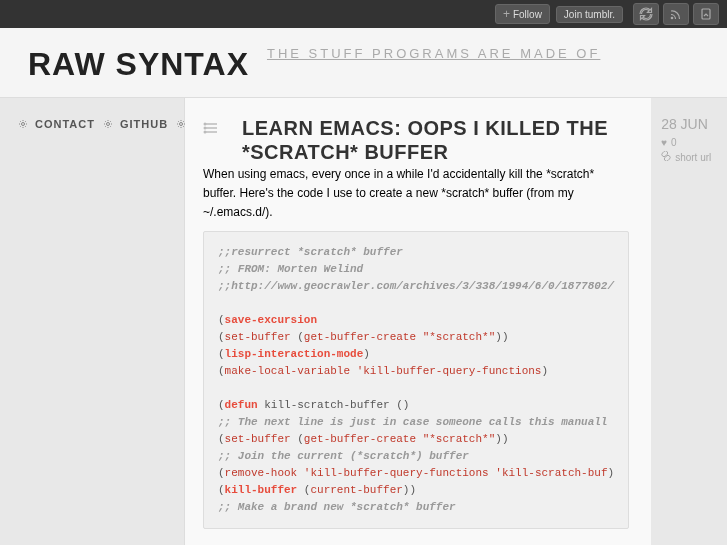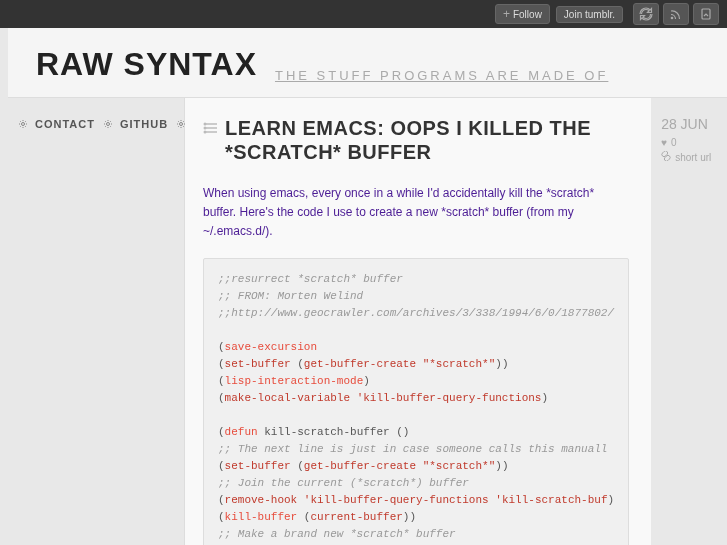--- a/index.html
+++ b/index.html
@@ -51,23 +51,22 @@
       justify-content: center;
       cursor: pointer;
     }
 
     
     .site-header {
       background: #f5f5f5;
       border-bottom: 1px solid #ddd;
       padding: 18px 28px 14px 28px;
       display: flex;
-      align-items: flex-end;
+      align-items: flex-start;
       gap: 18px;
-      margin-left: 8px;
     }
     .site-title {
       font-size: 32px;
       font-weight: bold;
       color: #222;
       letter-spacing: 1px;
       text-transform: uppercase;
     }
     .site-tagline {
       font-size: 13px;
@@ -119,22 +118,22 @@
       flex: 1;
       background: #f9f9f9;
       padding: 18px 22px 18px 18px;
       overflow: hidden;
     }
 
     
     .post-header {
       display: flex;
       align-items: flex-start;
-      gap: 6px;
-      margin-bottom: 20px;
+      gap: 23px;
+      margin-bottom: 1px;
     }
     .post-menu-icon {
       margin-top: 4px;
       color: #bbb;
       font-size: 14px;
       line-height: 1;
     }
     .post-title {
       font-size: 20px;
       font-weight: bold;
@@ -173,40 +172,40 @@
     .three-col {
       display: flex;
     }
     .main-content {
       flex: 1;
     }
 
     
     .post-intro {
       font-size: 12px;
-      color: #4c1d95;
+      color: #000000;
       line-height: 1.6;
-      margin-bottom: 16px;
+      margin-bottom: 8px;
       max-width: 410px;
     }
 
     
     .code-block {
       background: #f0f0f0;
       border: 1px solid #ddd;
       border-radius: 2px;
       padding: 12px 14px;
       font-family: 'Courier New', Courier, monospace;
       font-size: 11px;
       line-height: 1.55;
       overflow: hidden;
       max-width: 430px;
     }
-    .code-comment { color: #999; font-style: italic; }
-    .code-keyword { color: #e74c3c; font-weight: normal; }
+    .code-comment { color: #999; font-style: italic; font-weight: bold; }
+    .code-keyword { color: #e74c3c; font-weight: bold; }
     .code-fn { color: #c0392b; }
     .code-string { color: #c0392b; }
     .code-plain { color: #555; }
     .code-line {
       display: block;
       white-space: nowrap;
     }
   </style>
 </head>
 <body>

